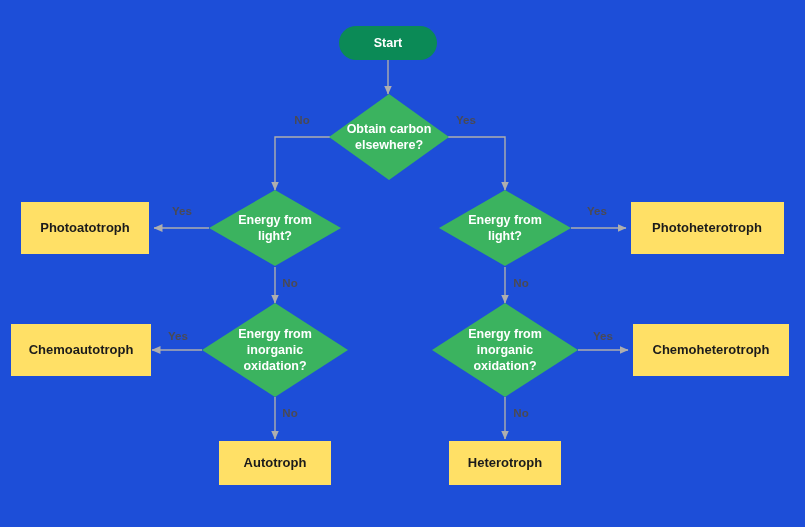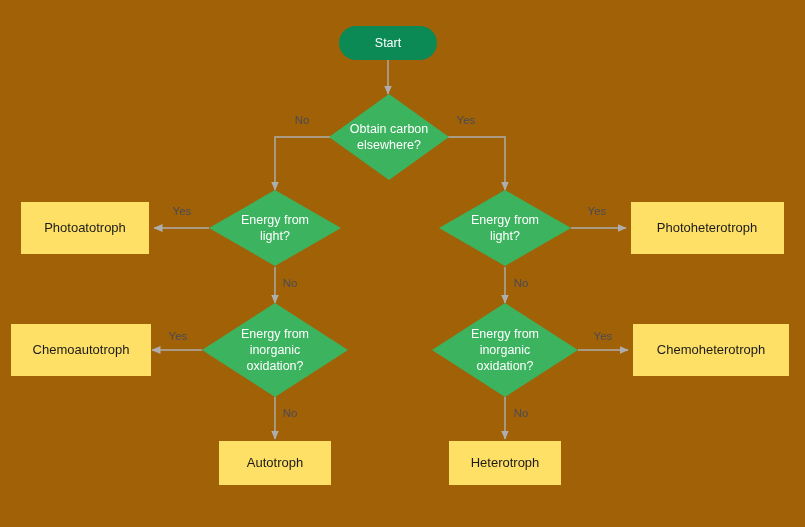--- a/index.html
+++ b/index.html
@@ -10,21 +10,22 @@
   body {
     width: 805px;
     height: 527px;
     font-family: "Liberation Sans", sans-serif;
     overflow: hidden;
   }
   #canvas {
     position: relative;
     width: 805px;
     height: 527px;
-    background: #a16207;
+    background: #1d4ed8;
+    font-weight: bold;
   }
   svg.flow {
     position: absolute;
     left: 0;
     top: 0;
     width: 805px;
     height: 527px;
   }
   .node-text {
     fill: #ffffff;

